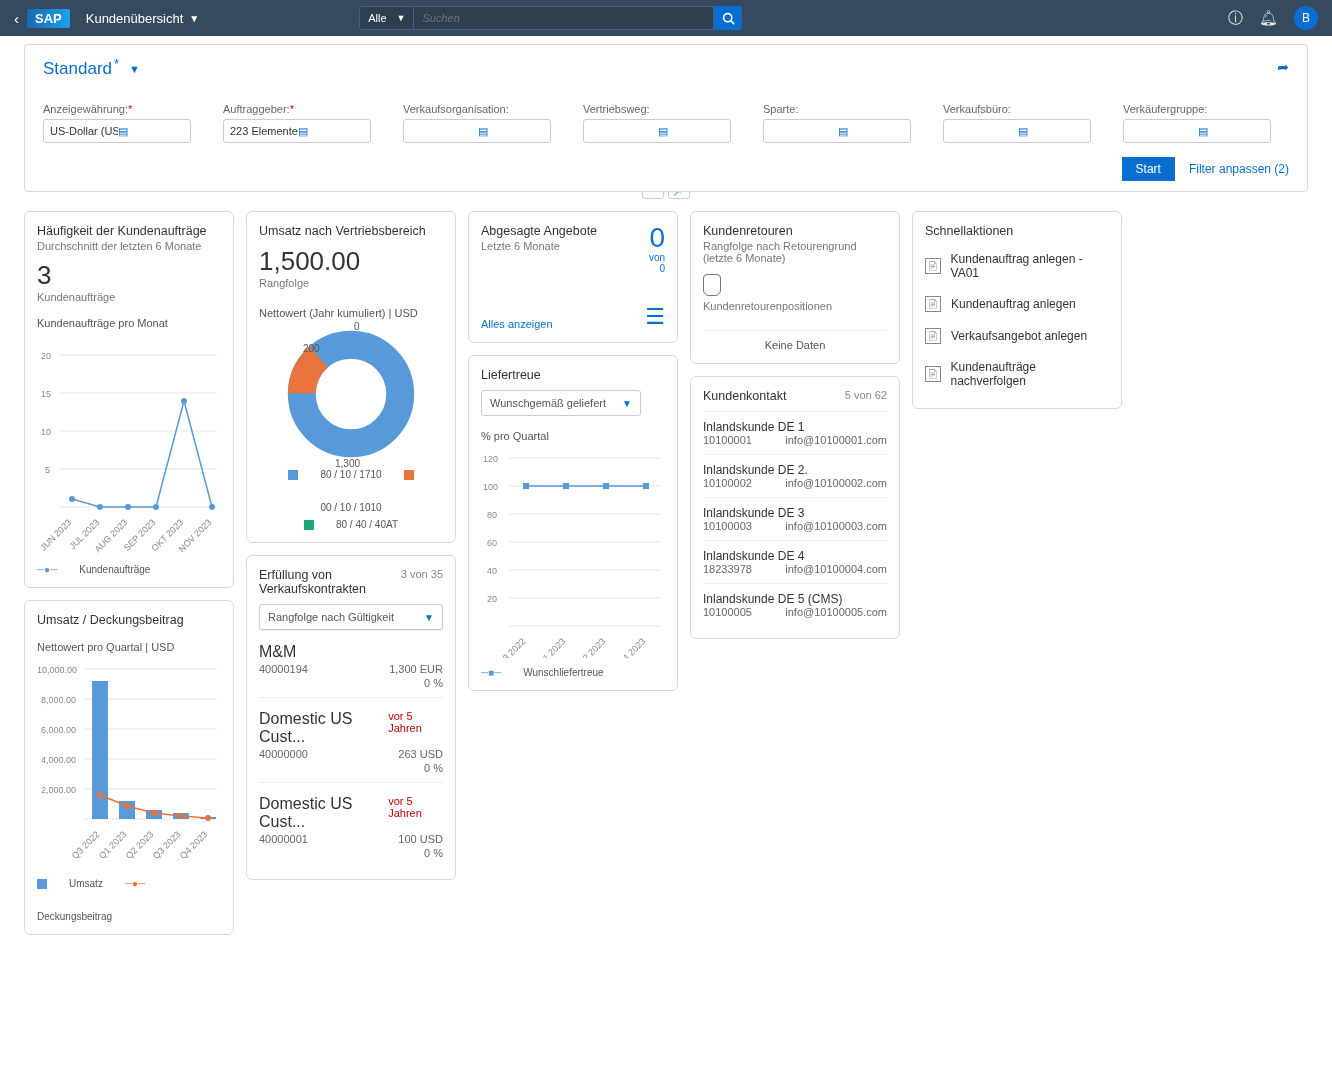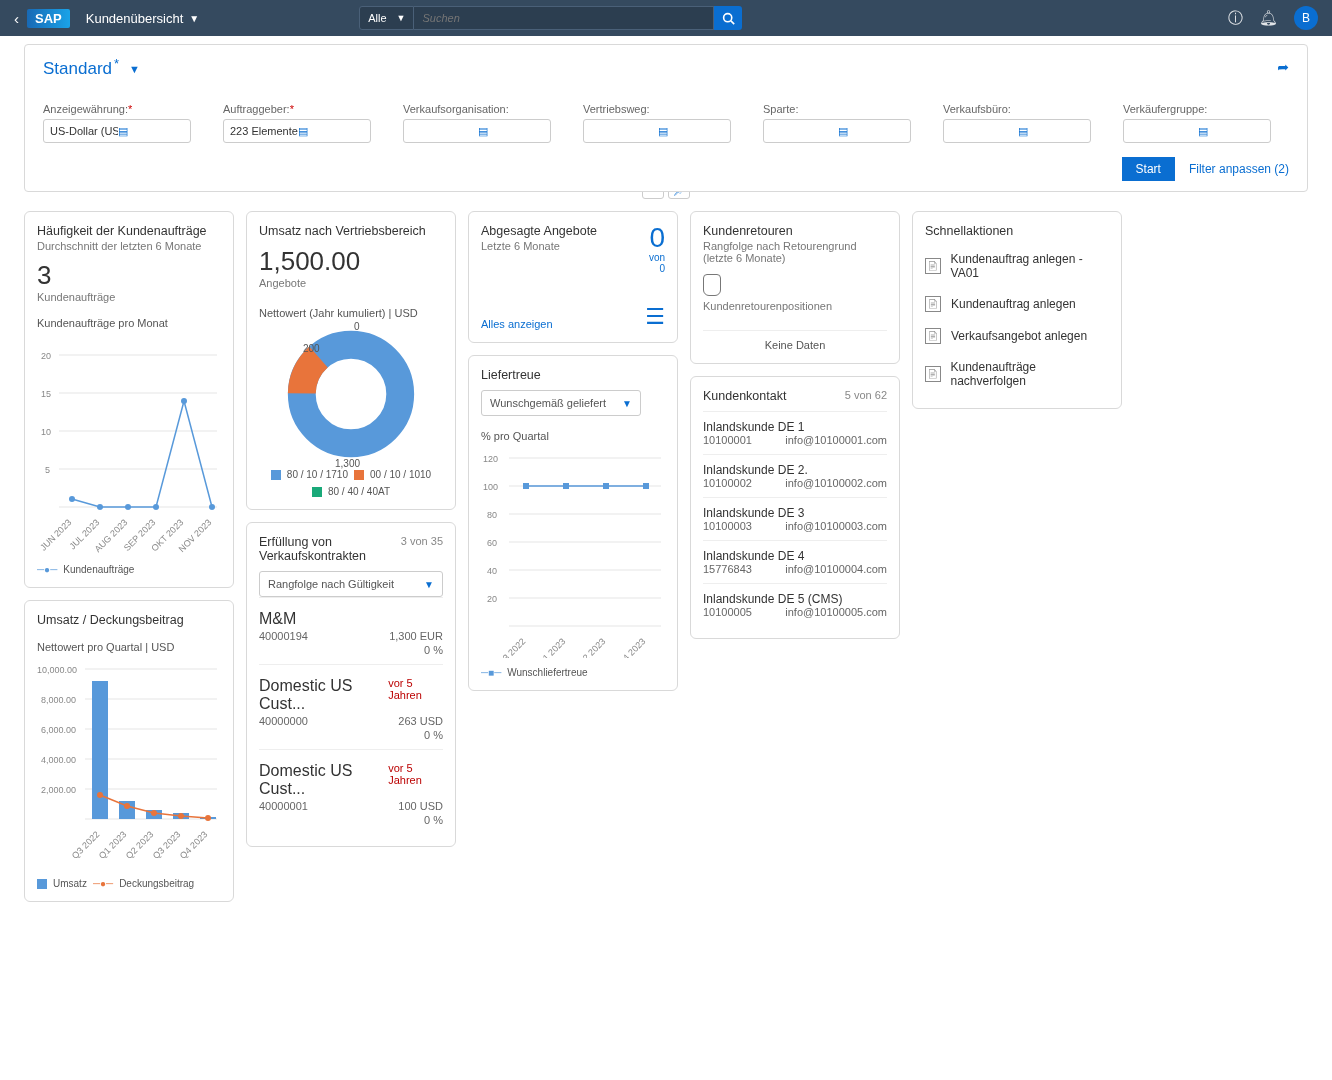--- a/index.html
+++ b/index.html
@@ -37,21 +37,21 @@
 .collapse-btn{width:22px;height:18px;border:1px solid #ccc;background:#fff;border-radius:3px;color:#0a6ed1;font-size:10px;display:flex;align-items:center;justify-content:center;cursor:pointer;margin:0 2px}
 .board{display:flex;gap:12px;padding:12px 24px;align-items:flex-start}
 .col{display:flex;flex-direction:column;gap:12px}
 .col1{width:210px}.col2{width:210px}.col3{width:210px}.col4{width:210px}.col5{width:210px}
 .card{border:1px solid #d9d9d9;border-radius:6px;background:#fff;padding:12px}
 .card-title{font-size:12.5px;color:#333;margin-bottom:2px}
 .card-sub{font-size:11px;color:#777}
 .kpi{font-size:26px;color:#333;margin-top:8px}
 .kpi-unit{font-size:11px;color:#777}
 .section-hdr{font-size:11px;color:#555;margin-top:14px;margin-bottom:6px}
-.legend{font-size:10px;color:#555;display:flex;align-items:center;flex-wrap:wrap;gap:6px;margin-top:6px}
+.legend{font-size:10px;color:#555;display:flex;align-items:center;flex-wrap:wrap;gap:22px;margin-top:6px}
 .lg-sq{width:10px;height:10px;display:inline-block}
 .donut-wrap{display:flex;justify-content:center;position:relative;margin:10px 0}
 .donut-lbl{position:absolute;font-size:10px;color:#555}
 .select{border:1px solid #ccc;border-radius:3px;height:26px;display:flex;align-items:center;padding:0 8px;font-size:11px;color:#555;cursor:pointer;justify-content:space-between;margin-top:8px}
 .select .chev{color:#0a6ed1;font-size:10px}
 .list-item{border-top:1px solid #eee;padding:10px 0 8px}
 .li-title{font-size:16px;color:#333}
 .li-row{display:flex;justify-content:space-between;font-size:11px;color:#666;margin-top:2px}
 .status-red{color:#b00;font-size:11px}
 .link{color:#0a6ed1;font-size:11px;cursor:pointer}
@@ -255,21 +255,21 @@
         <span style="color:#e8743b">─●─</span>
           <span>Deckungsbeitrag</span>
       </div>
     </div>
   </div>
 
   <div class="col col2">
     <div class="card">
       <div class="card-title">Umsatz nach Vertriebsbereich</div>
       <div class="kpi">1,500.00</div>
-      <div class="kpi-unit">Angebote</div>
+      <div class="kpi-unit">Rangfolge</div>
       <div class="section-hdr" style="margin-top:18px">Nettowert (Jahr kumuliert) | USD</div>
       <div class="donut-wrap">
         <span class="donut-lbl" style="top:-8px;left:95px">0</span>
         <span class="donut-lbl" style="top:14px;left:44px">200</span>
         <svg width="130" height="130" viewBox="0 0 42 42">
           <circle cx="21" cy="21" r="15.9" fill="none" stroke="#5899da" stroke-width="9"></circle>
           <circle cx="21" cy="21" r="15.9" fill="none" stroke="#e8743b" stroke-width="9" stroke-dasharray="13.3 86.7" stroke-dashoffset="25" transform="rotate(-90 21 21)"></circle>
         </svg>
         <span class="donut-lbl" style="bottom:-10px;left:76px">1,300</span>
       </div>
@@ -432,21 +432,21 @@
           <div class="contact">
             <div class="cname">Inlandskunde DE 3</div>
             <div class="crow">
               <span>10100003</span>
               <span>info@10100003.com</span>
             </div>
           </div>
           <div class="contact">
             <div class="cname">Inlandskunde DE 4</div>
             <div class="crow">
-              <span>15776843</span>
+              <span>18233978</span>
               <span>info@10100004.com</span>
             </div>
           </div>
           <div class="contact">
             <div class="cname">Inlandskunde DE 5 (CMS)</div>
             <div class="crow">
               <span>10100005</span>
               <span>info@10100005.com</span>
             </div>
           </div>

